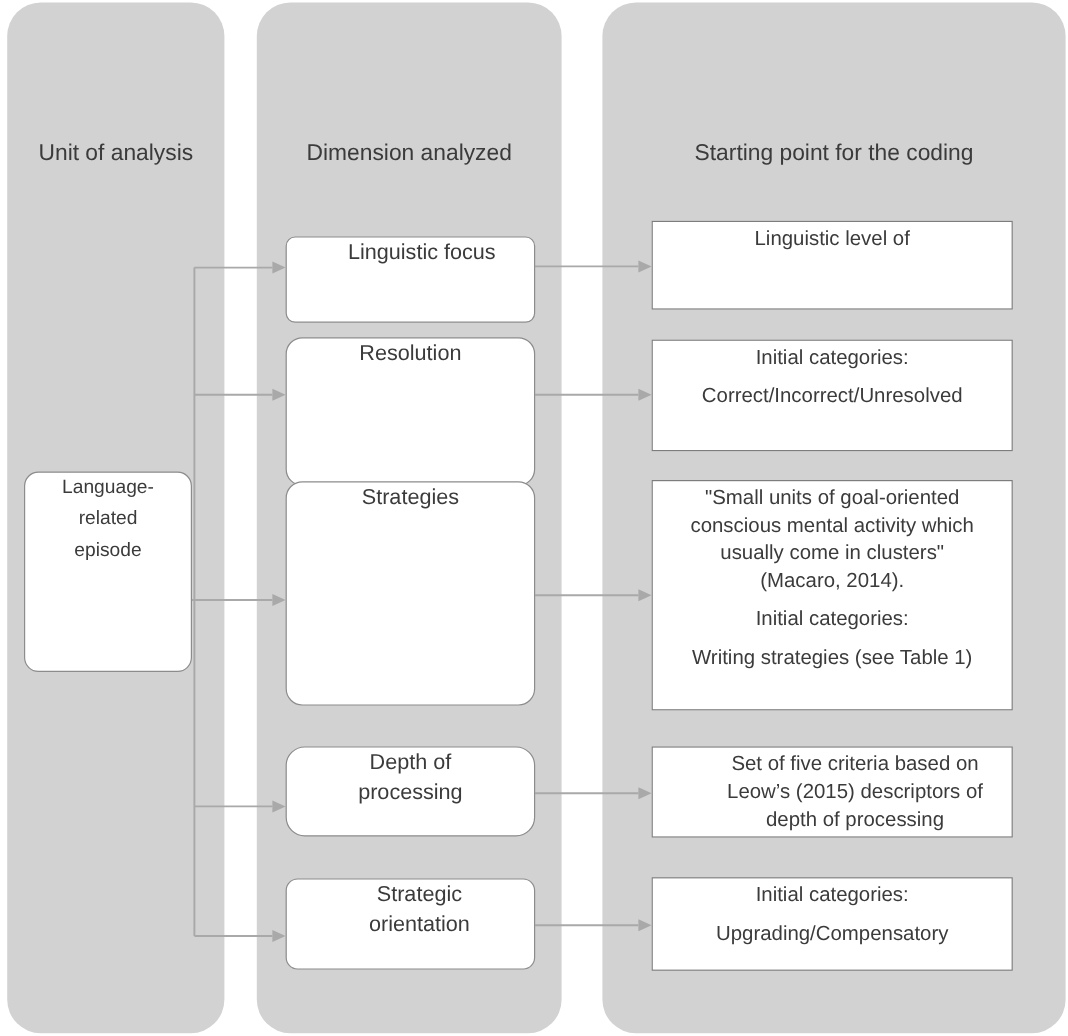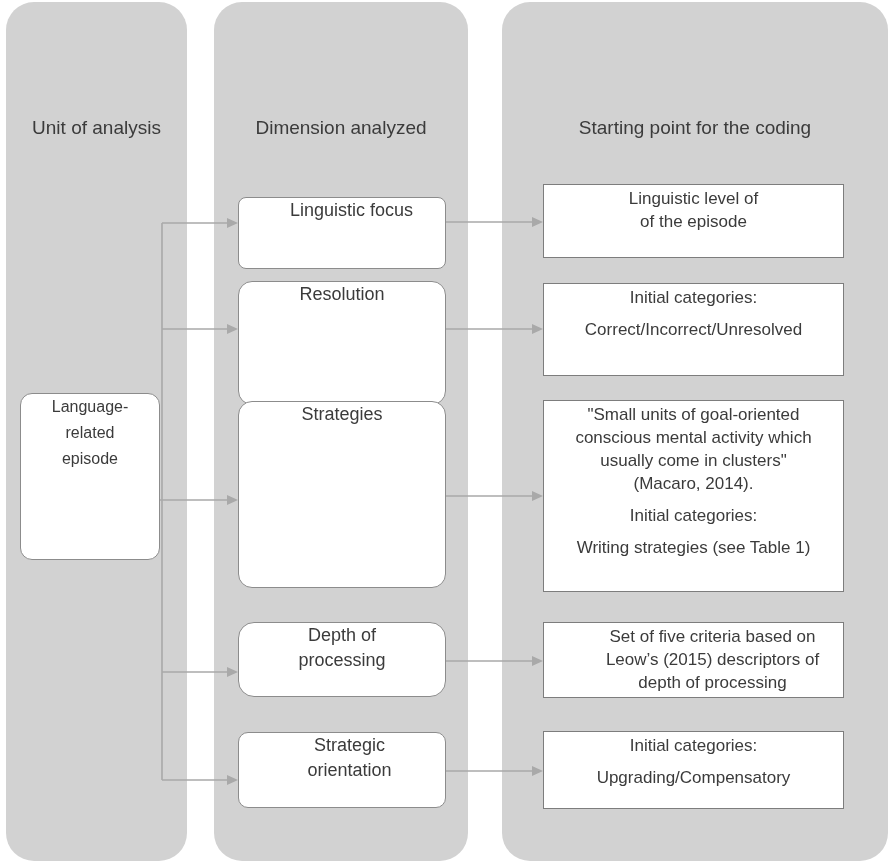--- a/index.html
+++ b/index.html
@@ -94,21 +94,20 @@
     <div>processing</div>
   </div>
   <div class="node round dim dim5">
     <div>Strategic</div>
     <div>orientation</div>
   </div>
 
   <div class="node square cod cod1">
     <div class="para">
       <div>Linguistic level of</div>
-      <div>of the episode</div>
     </div>
   </div>
 
   <div class="node square cod cod2">
     <div class="para">
       <div>Initial categories:</div>
     </div>
     <div class="para">
       <div>Correct/Incorrect/Unresolved</div>
     </div>

